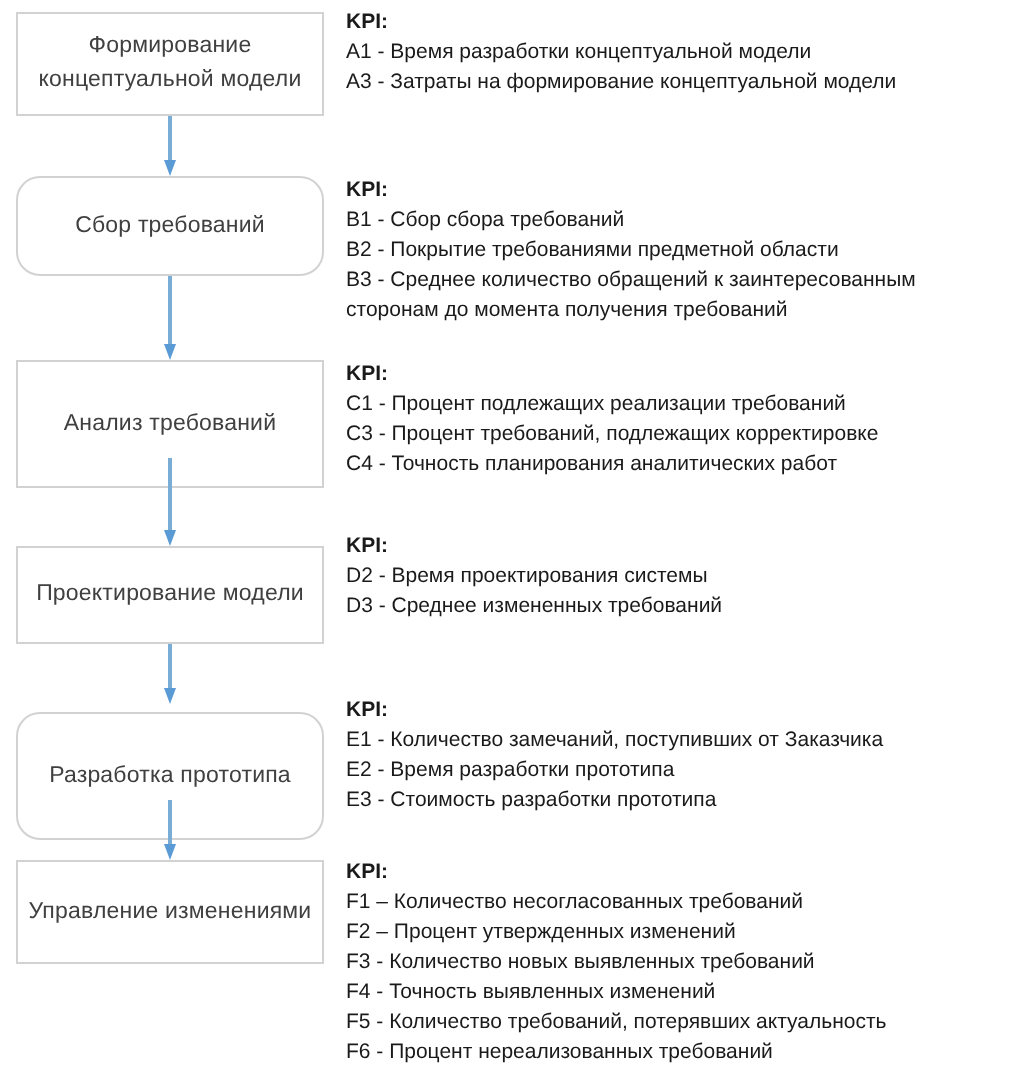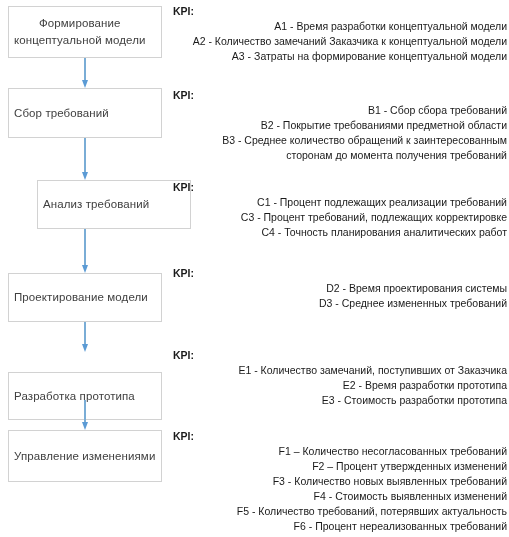--- a/index.html
+++ b/index.html
@@ -25,21 +25,21 @@
   
   .stage-box {
     position: absolute;
     left: 8px;
     width: 154px;
     box-sizing: border-box;
     border: 1px solid #d2d2d2;
     background: #ffffff;
     display: flex;
     align-items: center;
-    justify-content: flex-start;
+    justify-content: center;
     text-align: center;
   }
   .stage-label {
     font-size: 11.5px;
     line-height: 17px;
     color: #404040;
     letter-spacing: 0.1px;
     padding: 0 5px;
     white-space: pre-line;
   }
@@ -78,62 +78,60 @@
     font-weight: bold;
     color: #1a1a1a;
     line-height: 15px;
     white-space: nowrap;
   }
   .kpi-item {
     font-size: 10.5px;
     color: #1a1a1a;
     line-height: 15px;
     white-space: pre-wrap;
-    text-align: right;
   }
 </style>
 </head>
 <body>
 
 <div id="diagram">
 
   <div class="stage-box" style="top:6px; height:52px;">
     <span class="stage-label">Формирование
 концептуальной модели</span>
   </div>
 
   <div class="arrow" style="top:58px; height:30px;">
     <span class="shaft" style="height:22px;"></span>
     <span class="head" style="top:22px;"></span>
   </div>
 
   <div class="kpi-block" style="top:4px;">
     <div class="kpi-heading">KPI:</div>
     <div class="kpi-item">A1 - Время разработки концептуальной модели</div>
-    <div class="kpi-item">A2 - Количество замечаний Заказчика к концептуальной модели</div>
     <div class="kpi-item">A3 - Затраты на формирование концептуальной модели</div>
   </div>
 
-  <div class="stage-box" style="top:88px; height:50px;">
+  <div class="stage-box" style="top:88px; height:50px;border-radius:12px;">
     <span class="stage-label">Сбор требований</span>
   </div>
 
   <div class="arrow" style="top:138px; height:42px;">
     <span class="shaft" style="height:34px;"></span>
     <span class="head" style="top:34px;"></span>
   </div>
 
   <div class="kpi-block" style="top:88px;">
     <div class="kpi-heading">KPI:</div>
     <div class="kpi-item">B1 - Сбор сбора требований</div>
     <div class="kpi-item">B2 - Покрытие требованиями предметной области</div>
     <div class="kpi-item">B3 - Среднее количество обращений к заинтересованным сторонам до момента получения требований</div>
   </div>
 
-  <div class="stage-box" style="top:180px; height:49px;margin-left:29px;">
+  <div class="stage-box" style="top:180px; height:64px;">
     <span class="stage-label">Анализ требований</span>
   </div>
 
   <div class="arrow" style="top:229px; height:44px;">
     <span class="shaft" style="height:36px;"></span>
     <span class="head" style="top:36px;"></span>
   </div>
 
   <div class="kpi-block" style="top:180px;">
     <div class="kpi-heading">KPI:</div>
@@ -150,21 +148,21 @@
     <span class="shaft" style="height:22px;"></span>
     <span class="head" style="top:22px;"></span>
   </div>
 
   <div class="kpi-block" style="top:266px;">
     <div class="kpi-heading">KPI:</div>
     <div class="kpi-item">D2 - Время проектирования системы</div>
     <div class="kpi-item">D3 - Среднее измененных требований</div>
   </div>
 
-  <div class="stage-box" style="top:372px; height:48px;">
+  <div class="stage-box" style="top:356px; height:64px;border-radius:12px;">
     <span class="stage-label">Разработка прототипа</span>
   </div>
 
   <div class="arrow" style="top:400px; height:30px;">
     <span class="shaft" style="height:22px;"></span>
     <span class="head" style="top:22px;"></span>
   </div>
 
   <div class="kpi-block" style="top:348px;">
     <div class="kpi-heading">KPI:</div>
@@ -175,18 +173,18 @@
 
   <div class="stage-box" style="top:430px; height:52px;">
     <span class="stage-label">Управление изменениями</span>
   </div>
 
   <div class="kpi-block" style="top:429px;">
     <div class="kpi-heading">KPI:</div>
     <div class="kpi-item">F1 – Количество несогласованных требований</div>
     <div class="kpi-item">F2 – Процент утвержденных изменений</div>
     <div class="kpi-item">F3 - Количество новых выявленных требований</div>
-    <div class="kpi-item">F4 - Стоимость выявленных изменений</div>
+    <div class="kpi-item">F4 - Точность выявленных изменений</div>
     <div class="kpi-item">F5 - Количество требований, потерявших актуальность</div>
     <div class="kpi-item">F6 - Процент нереализованных требований</div>
   </div>
 
 </div>
 
 </body></html>

